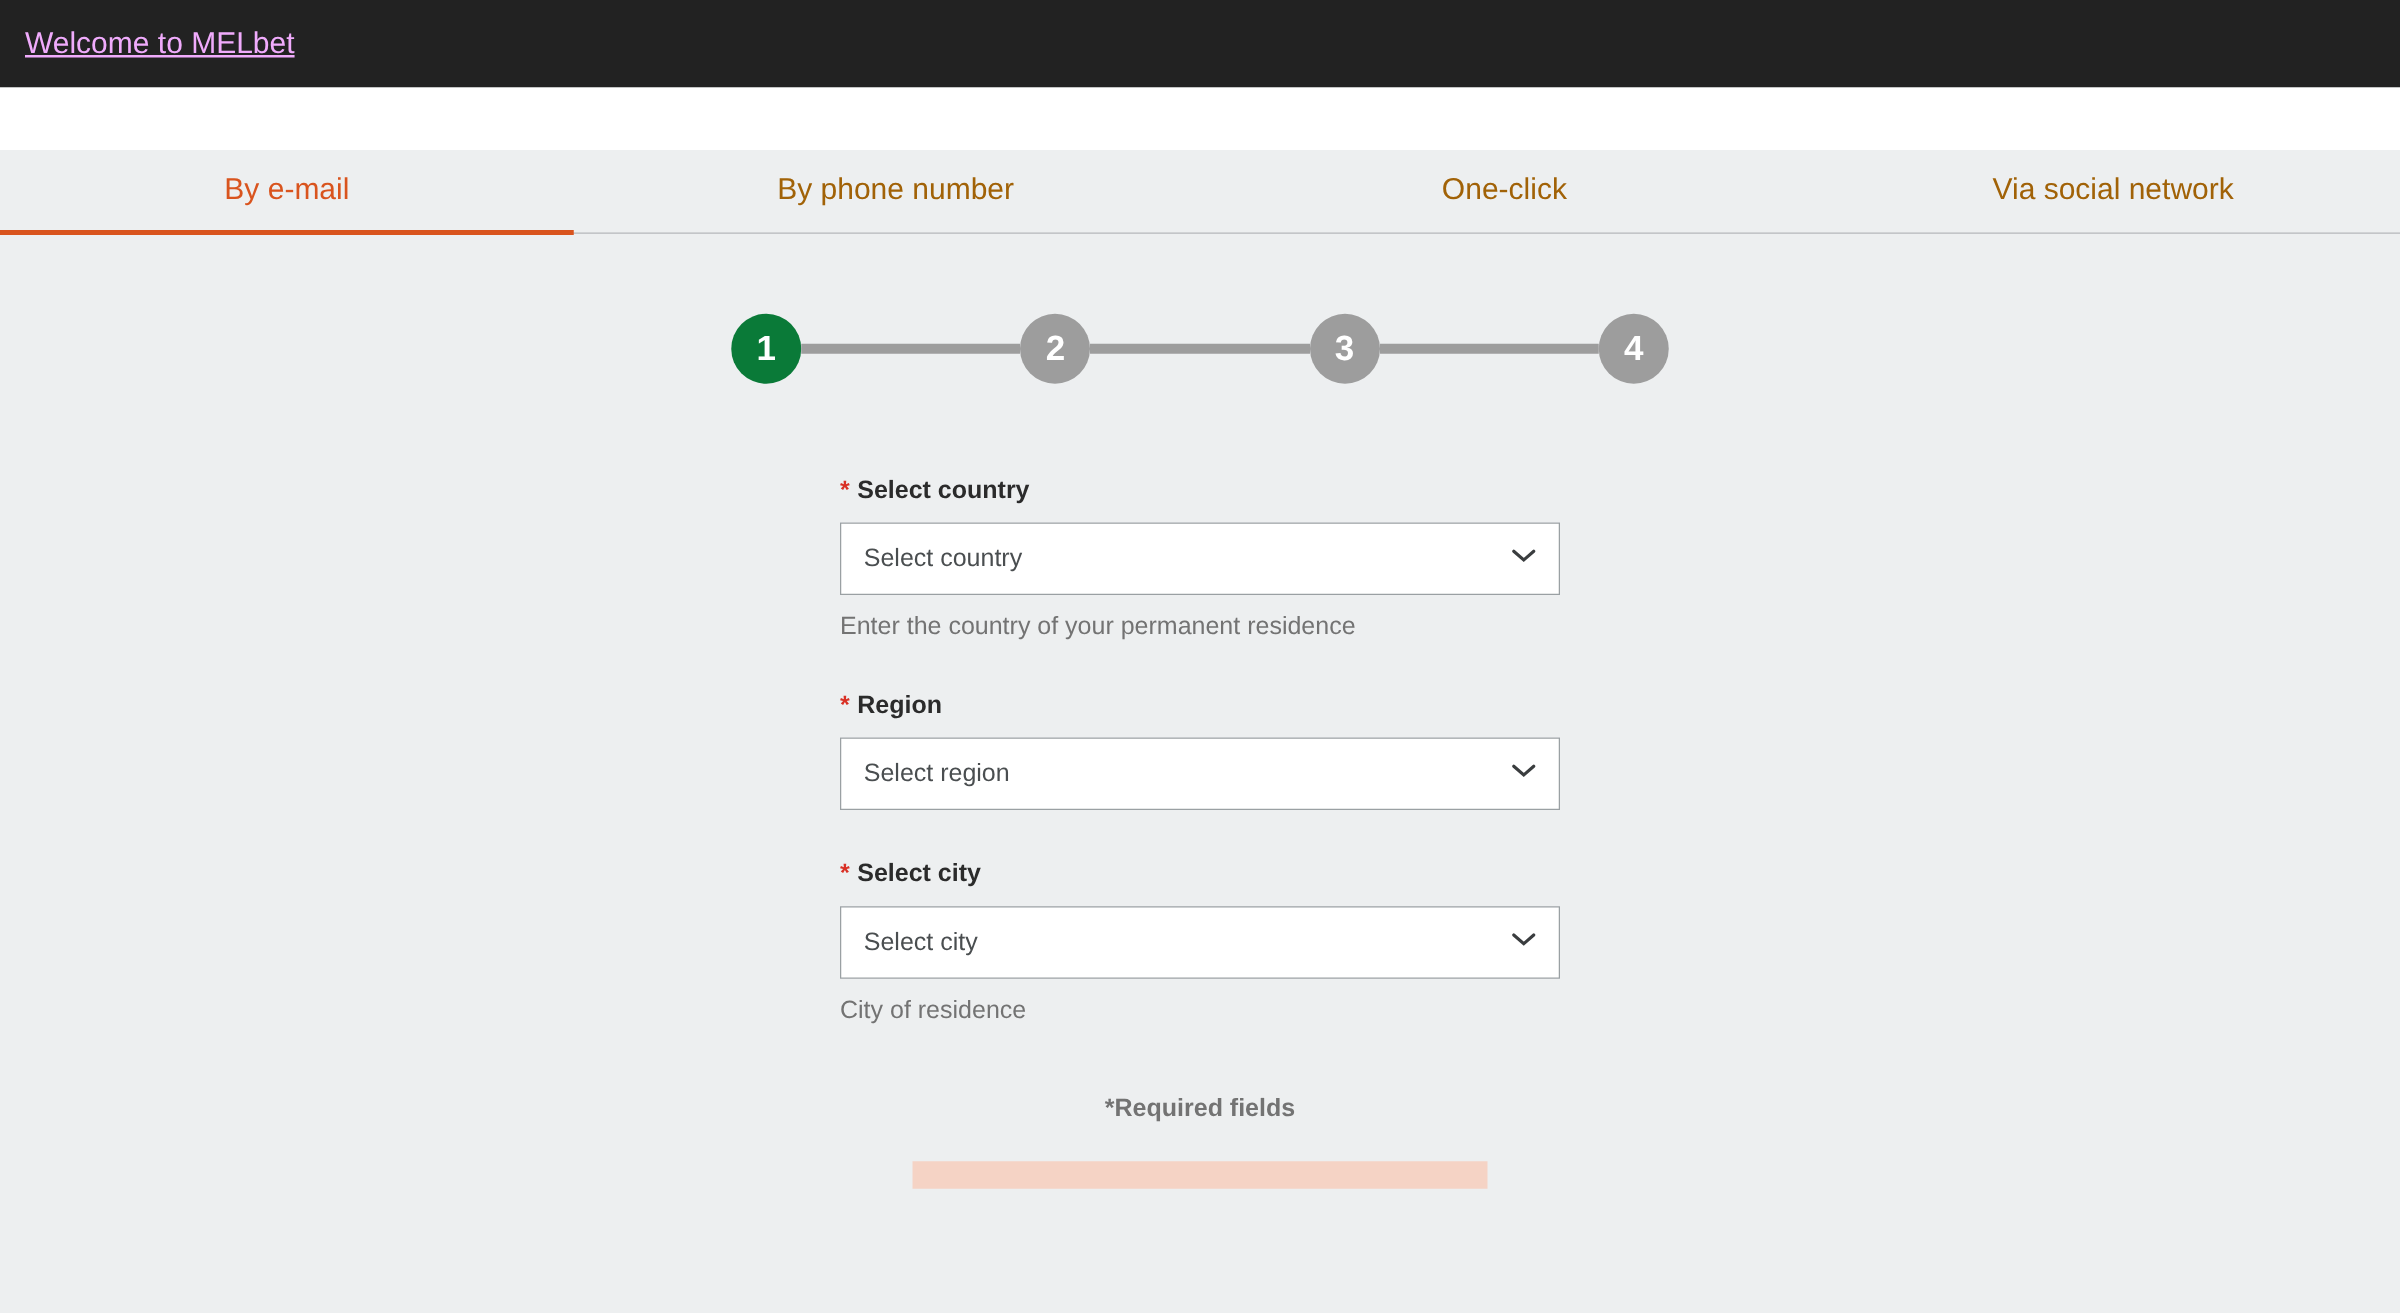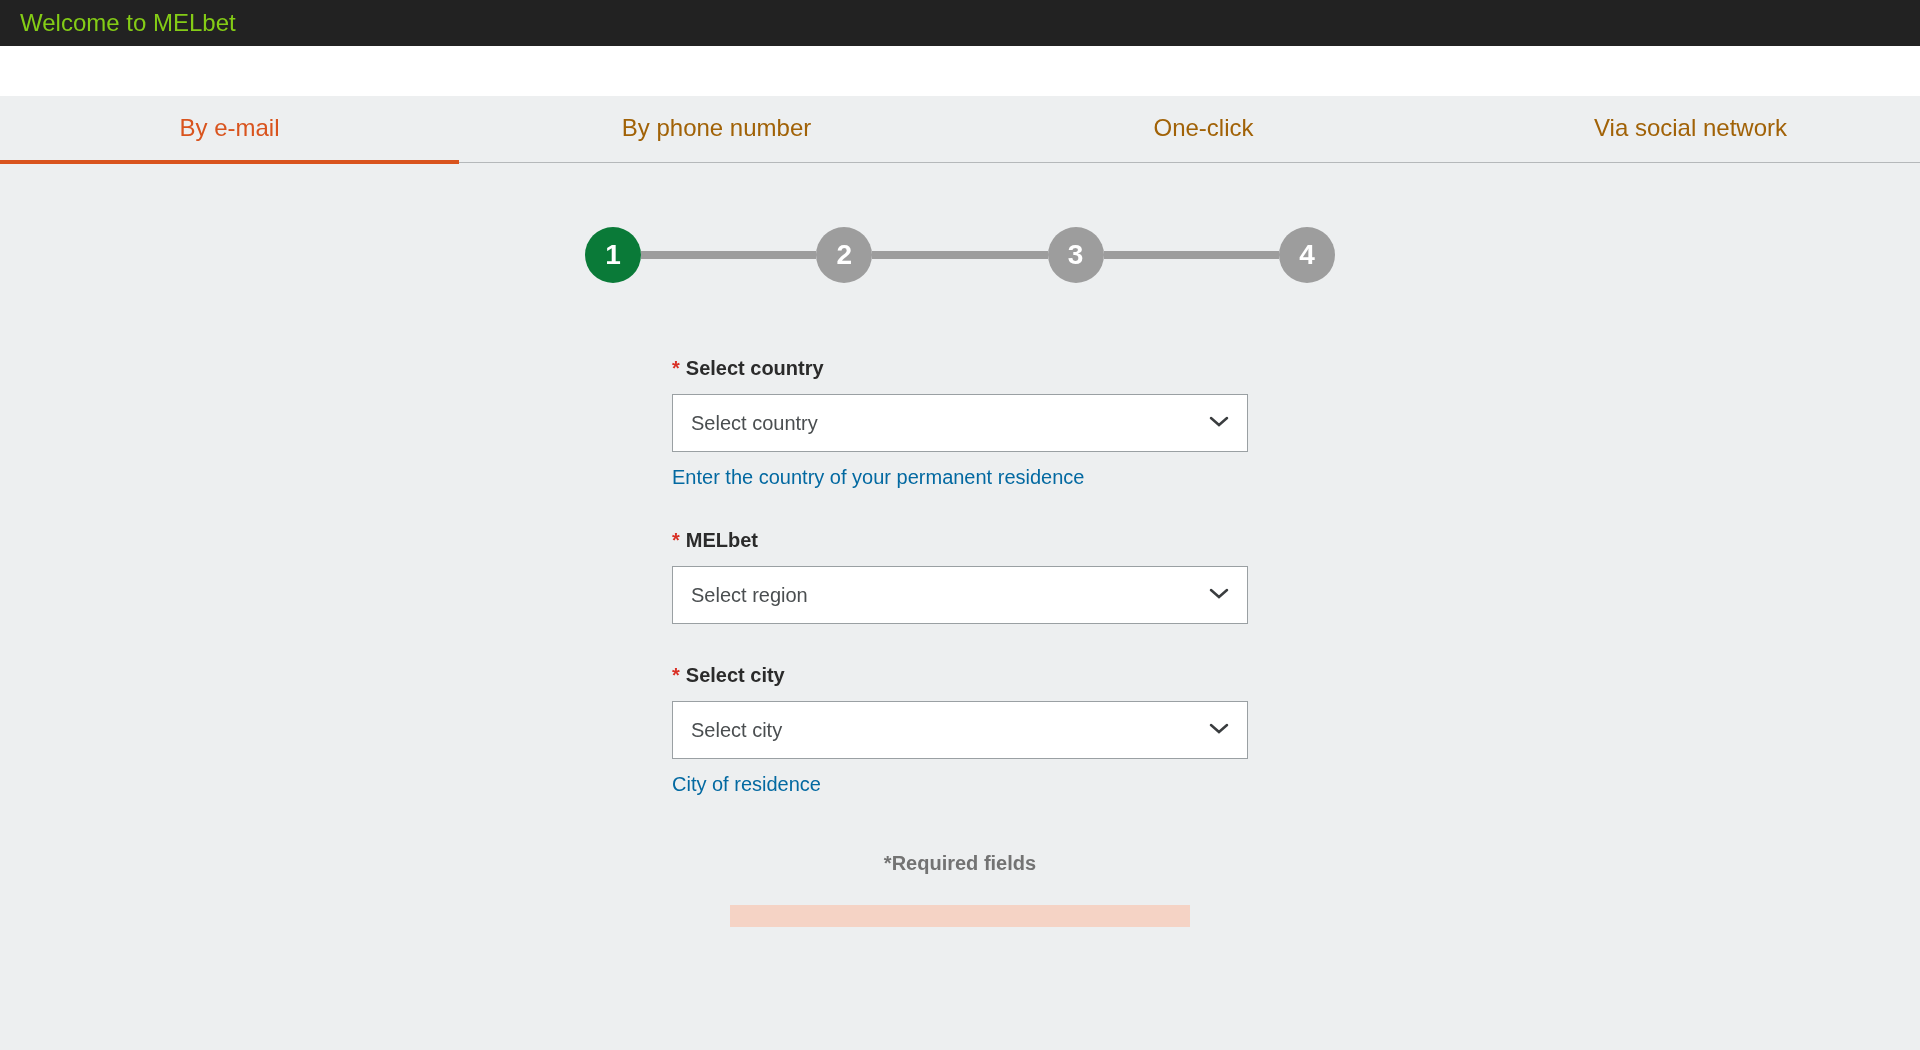--- a/index.html
+++ b/index.html
@@ -9,24 +9,25 @@
     }
     body {
       font-family: Arial, Helvetica, sans-serif;
       background: #edeff0;
       width: 1920px;
       height: 1050px;
       overflow: hidden;
     }
     .header {
       background: #222222;
-      color: #84cc16;
-      padding: 9px 20px;
+      color: #f0abfc;
+      padding: 21px 20px;
       font-size: 24px;
       font-weight: 400;
+      text-decoration: underline;
     }
     .white-bar {
       background: #ffffff;
       height: 50px;
     }
     .tabs {
       display: flex;
       background: #edeff0;
       border-bottom: 1px solid #b5b8ba;
       gap: 28px;
@@ -112,21 +113,21 @@
       right: 18px;
       top: 50%;
       transform: translateY(-50%);
     }
     .chevron svg {
       width: 20px;
       height: 12px;
     }
     .field-hint {
       font-size: 20px;
-      color: #0369a1;
+      color: #737373;
       margin-top: 14px;
     }
     .required-note {
       text-align: center;
       color: #737373;
       font-size: 20px;
       font-weight: 600;
       margin-top: 56px;
     }
     .next-button {
@@ -194,21 +195,21 @@
           <svg viewBox="0 0 20 12" fill="none">
               <path d="M2 2 L10 9 L18 2" stroke="#3a3d3f" stroke-width="2.5" stroke-linecap="round"></path>
             </svg>
         </span>
       </div>
       <div class="field-hint">Enter the country of your permanent residence</div>
     </div>
 
     <div class="form-field">
       <div class="field-label">
-        <span class="required-star">*</span><span>MELbet</span>
+        <span class="required-star">*</span><span>Region</span>
       </div>
       <div class="select-wrapper">
         <span class="select-placeholder">Select region</span>
         <span class="chevron">
           <svg viewBox="0 0 20 12" fill="none">
               <path d="M2 2 L10 9 L18 2" stroke="#3a3d3f" stroke-width="2.5" stroke-linecap="round"></path>
             </svg>
         </span>
       </div>
     </div>

